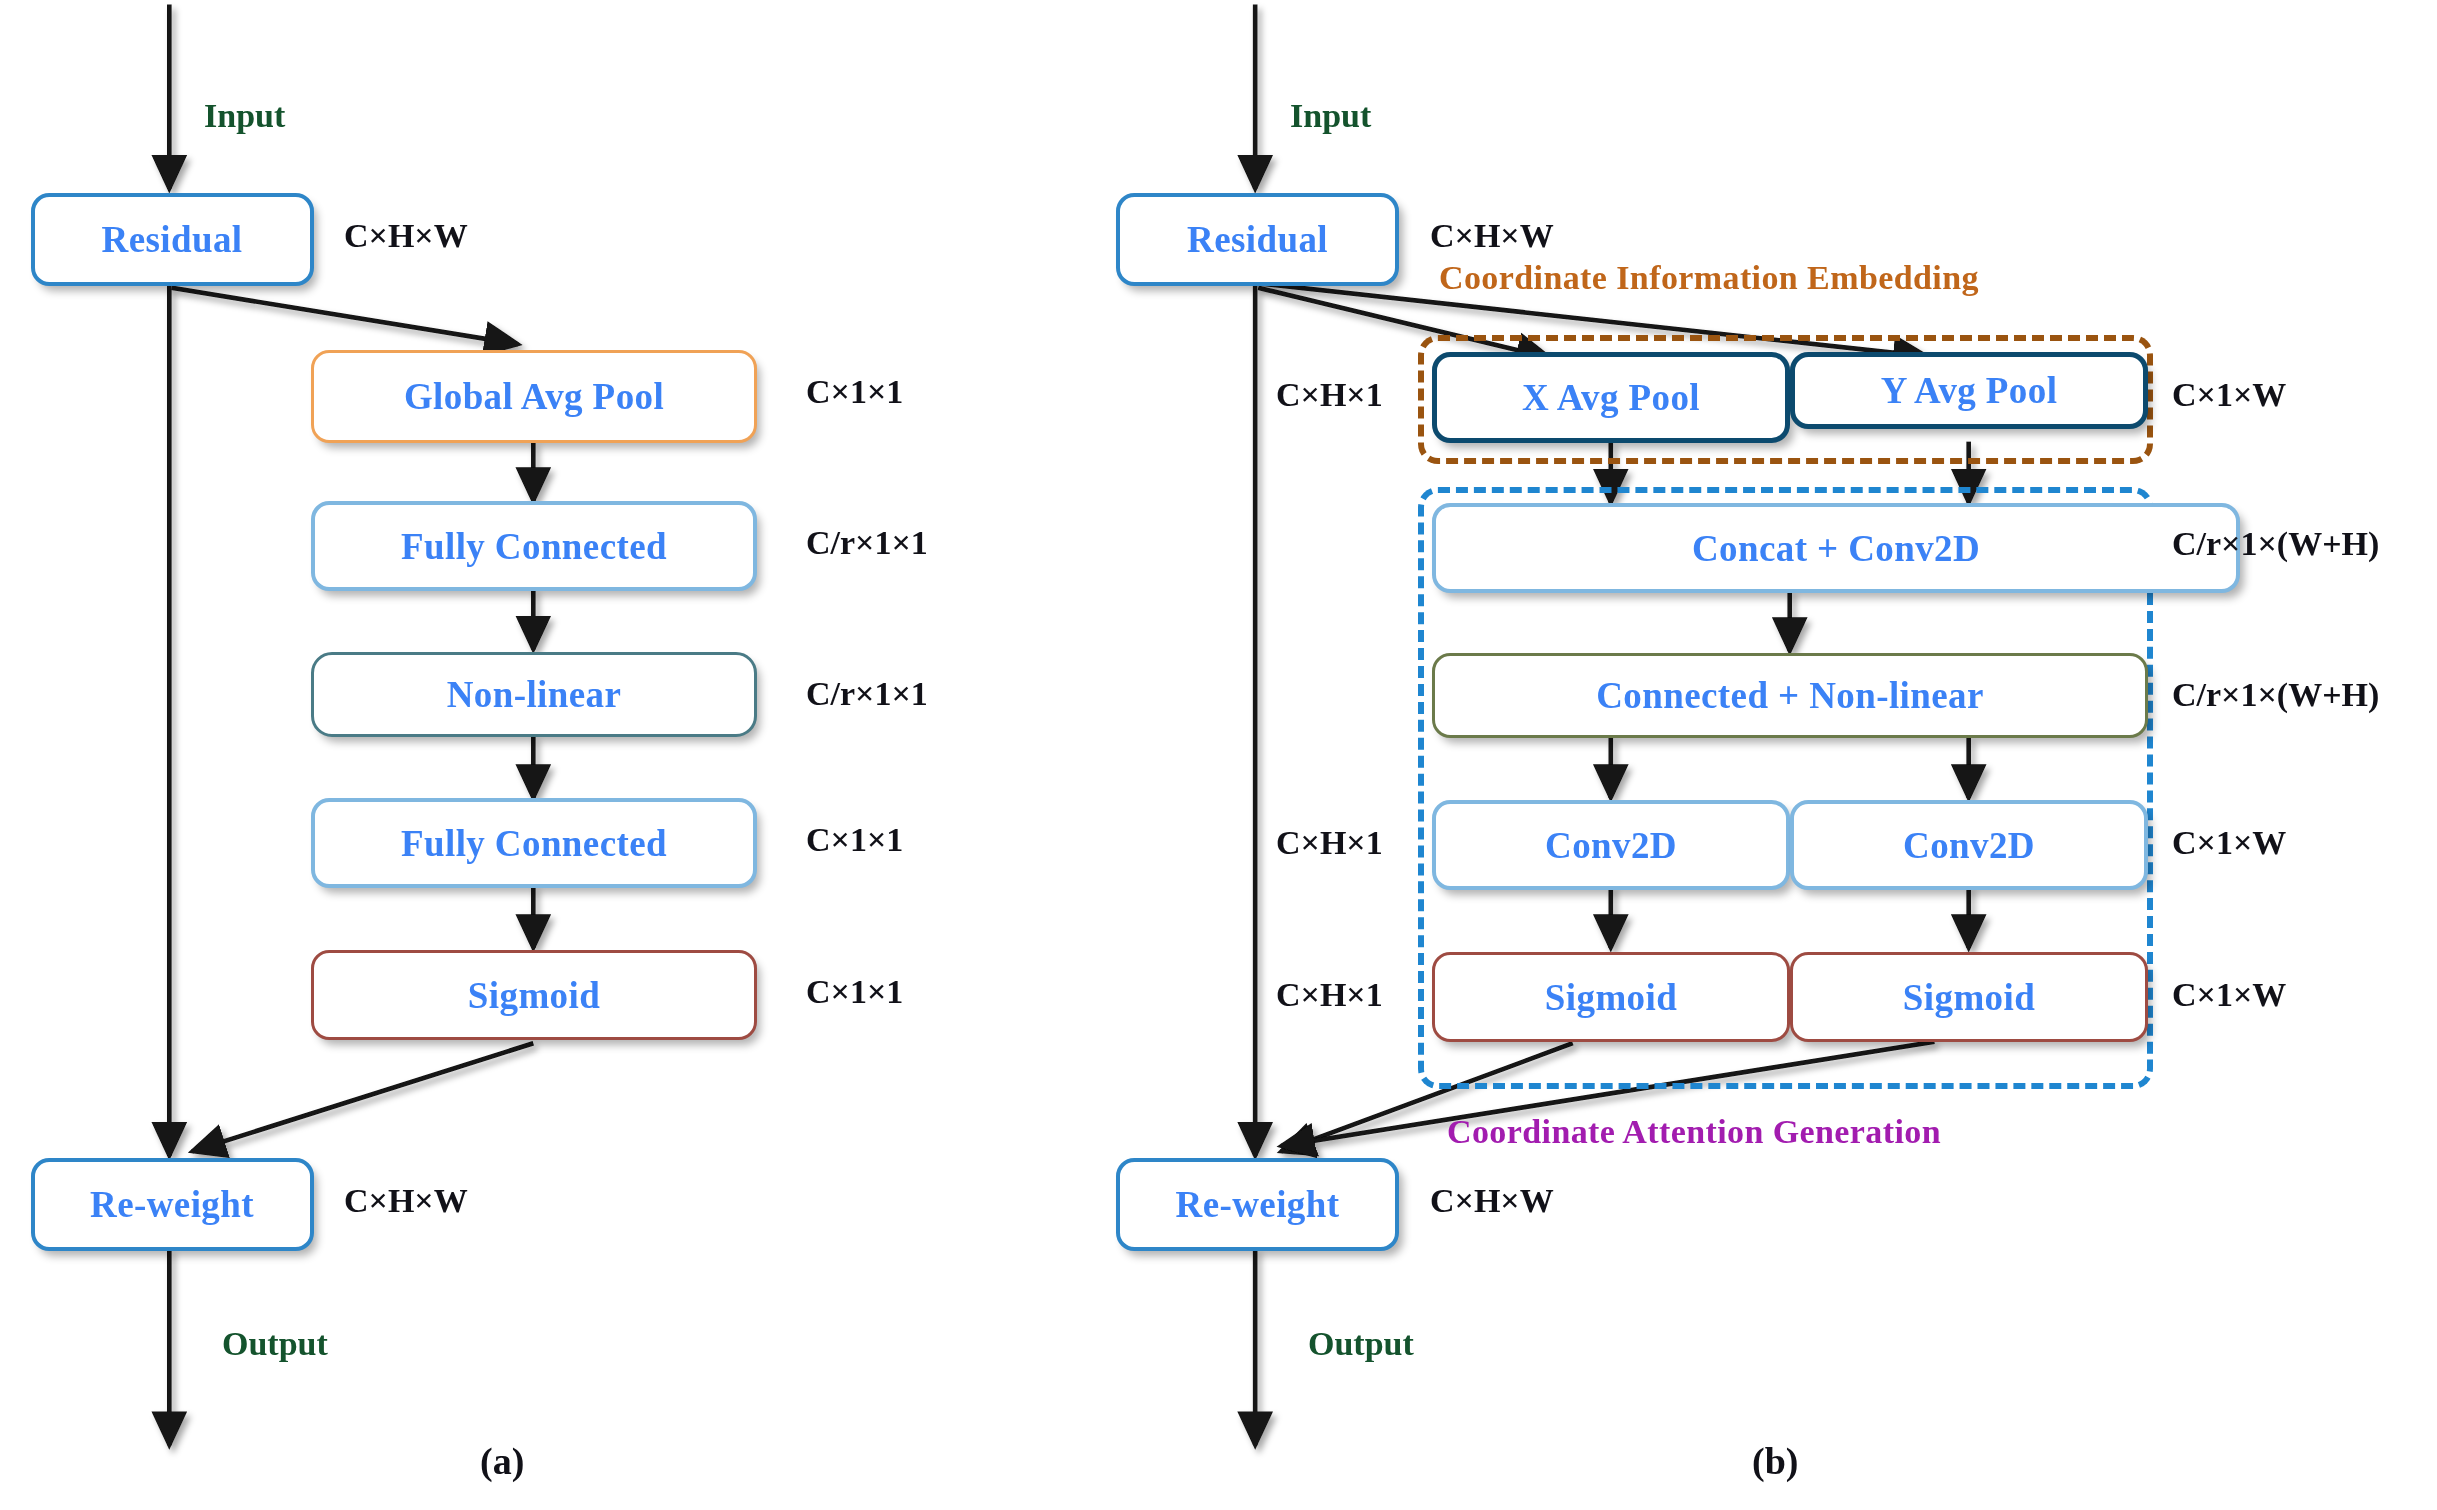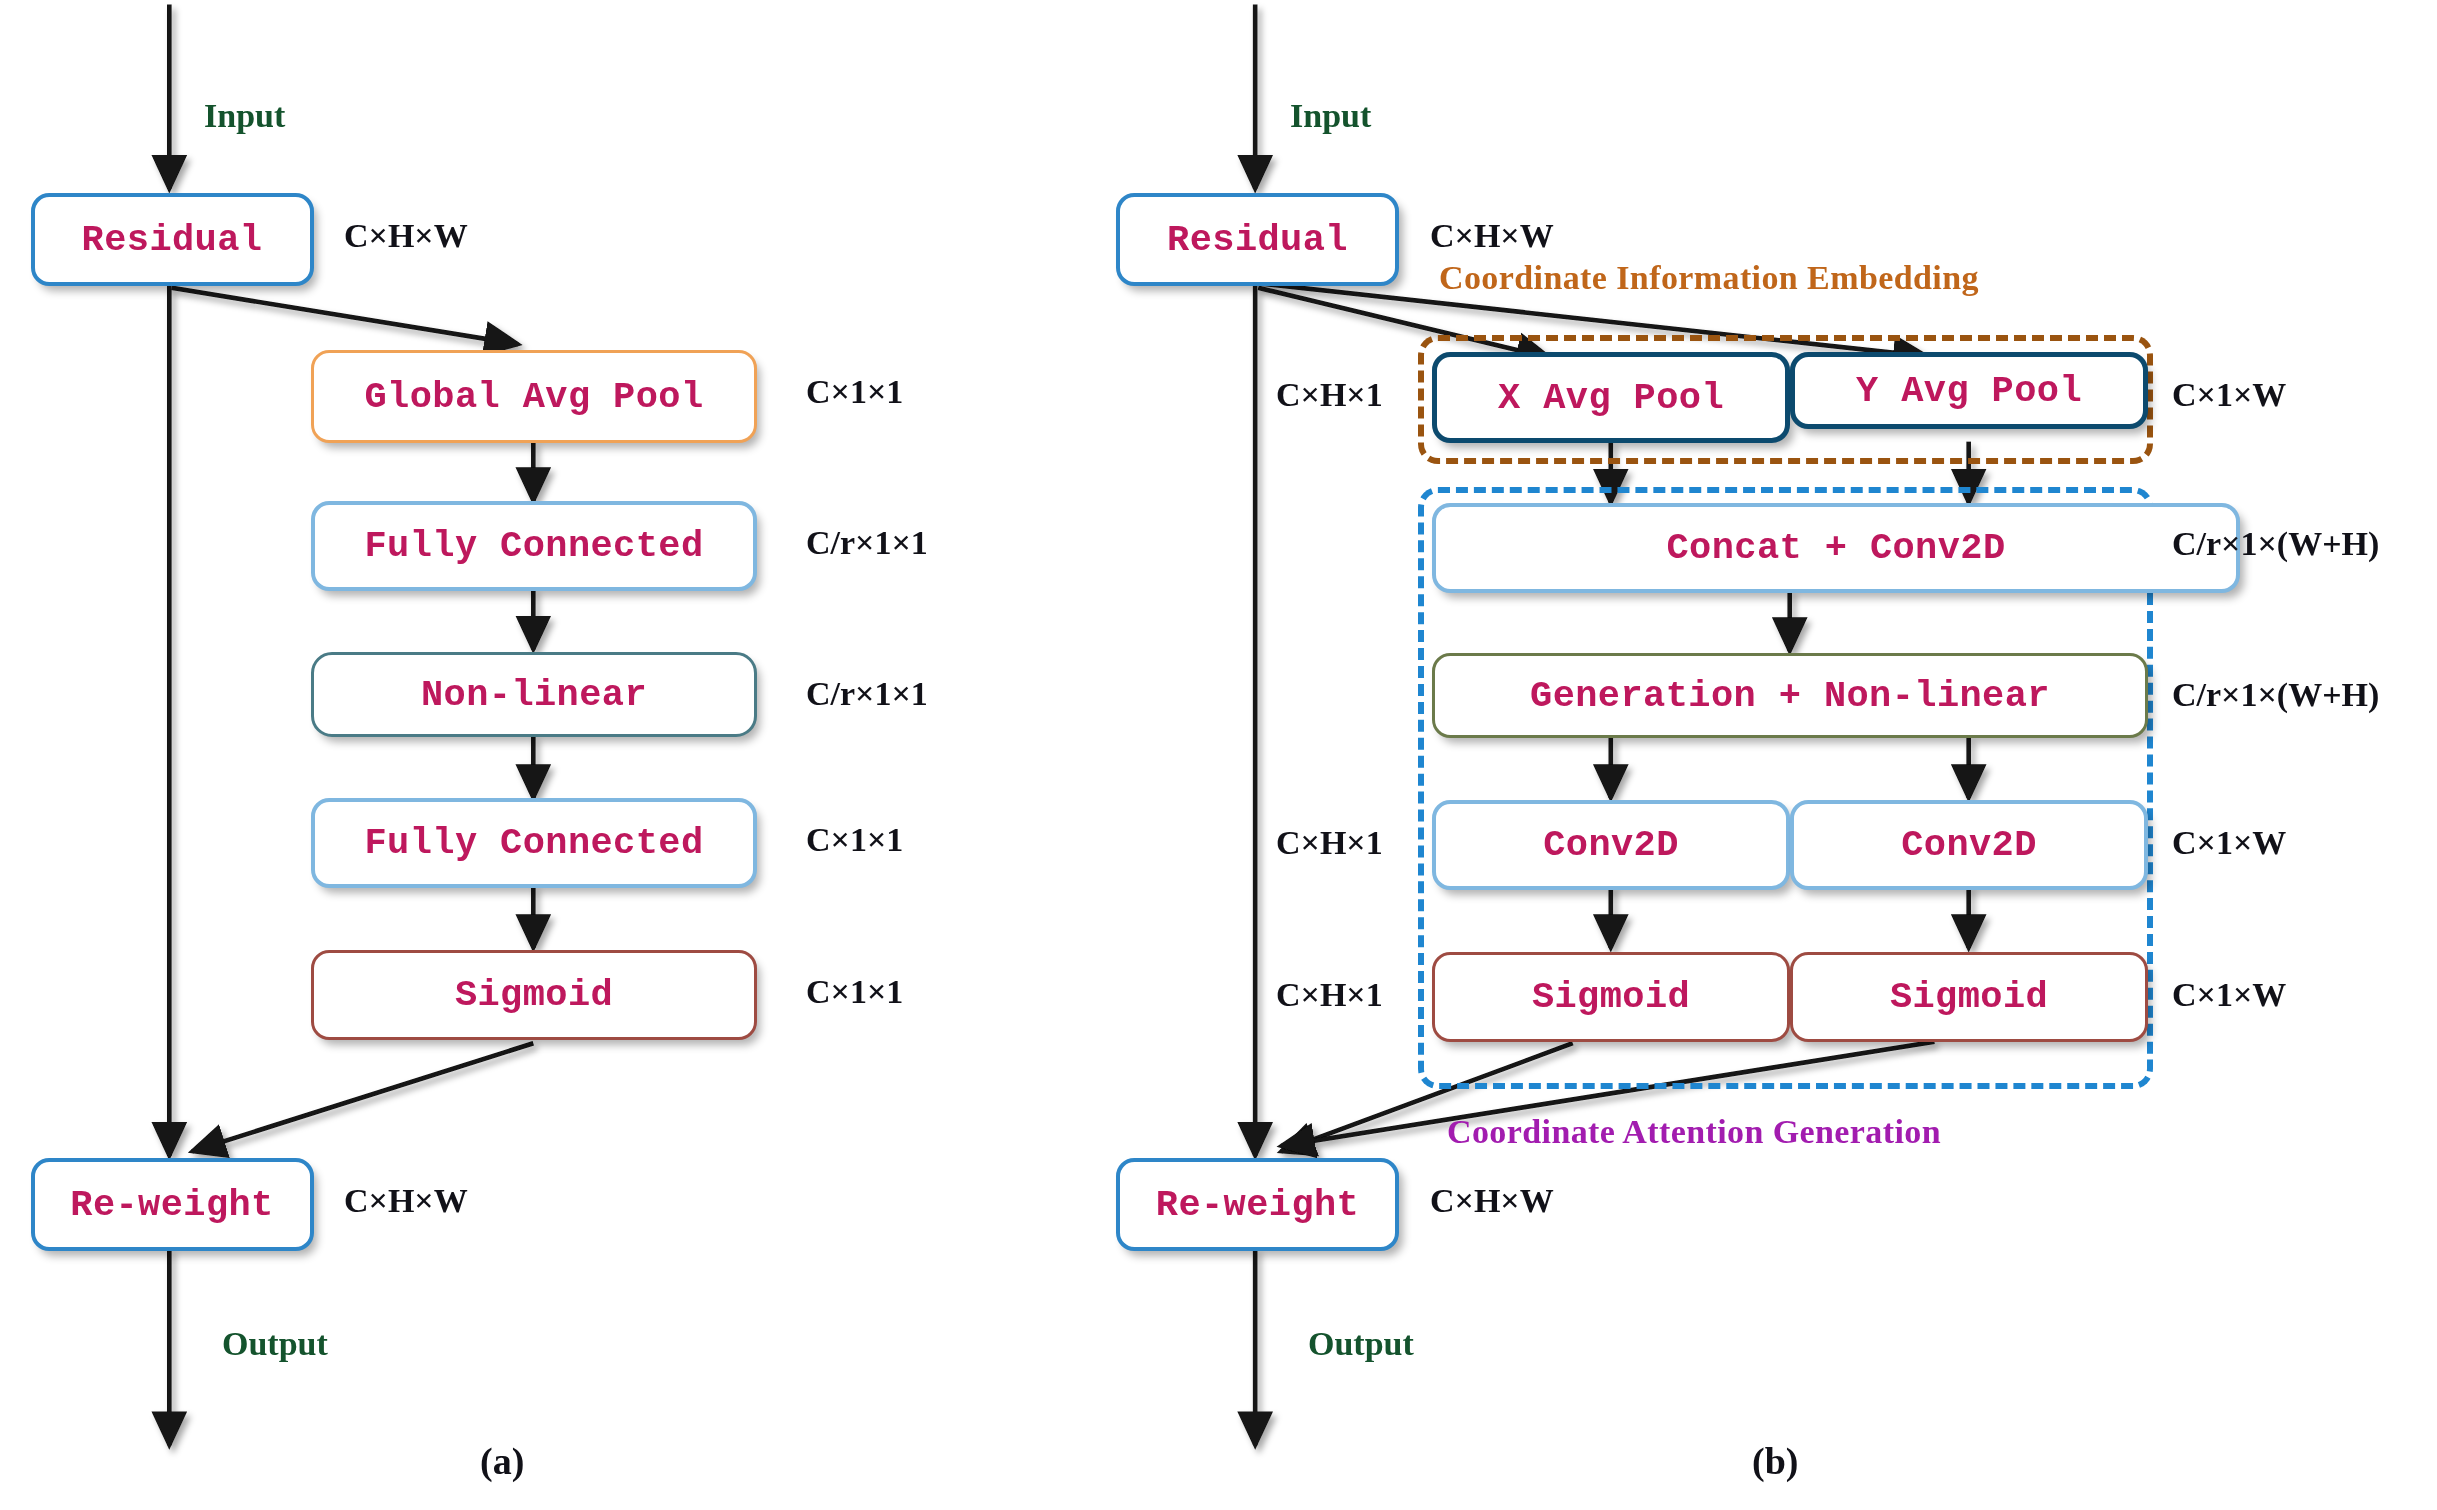--- a/index.html
+++ b/index.html
@@ -7,26 +7,25 @@
        font-family:"Liberation Serif","DejaVu Serif",serif;}
   #stage{position:absolute;left:0;top:0;width:2438px;height:1510px;overflow:hidden;}
 
   
   .node{
     position:absolute;
     display:flex;align-items:center;justify-content:center;
     background:#ffffff;
     border-radius:18.3px;
     font-weight:bold;
-    color:#be185d;
+    color:#3b82f6;
     box-shadow:5.3px 6.9px 8.4px -2.3px rgba(0,0,0,0.30);
     box-sizing:border-box;
     letter-spacing:0.4px;
     white-space:nowrap;
-    font-family:Liberation Mono, monospace;
   }
   .b-blue   {border:4.6px solid #2e86c8;}
   .b-lblue  {border:4.6px solid #7fb7e0;}
   .b-orange {border:3.8px solid #f0a256;}
   .b-lorange{border:5px solid #0c4a6e;}
   .b-red    {border:3px solid #9e4b42;}
   .b-teal   {border:3px solid #4a7b86;}
   .b-olive  {border:3px solid #6b7a4a;}
 
   
@@ -181,21 +180,21 @@
     <span>Y Avg Pool</span>
   </div>
   <div class="dim" style="left:2172px;top:376px;font-size:34px;">C×1×W</div>
 
   <div class="node b-lblue" style="left:1432px;top:503px;width:808px;height:90px;font-size:37px;">
     <span>Concat + Conv2D</span>
   </div>
   <div class="dim" style="left:2172px;top:525px;font-size:34px;">C/r×1×(W+H)</div>
 
   <div class="node b-olive" style="left:1432px;top:653px;width:716px;height:85px;font-size:37px;">
-    <span>Generation + Non-linear</span>
+    <span>Connected + Non-linear</span>
   </div>
   <div class="dim" style="left:2172px;top:676px;font-size:34px;">C/r×1×(W+H)</div>
 
   <div class="node b-lblue" style="left:1432px;top:800px;width:358px;height:90px;font-size:37px;">
     <span>Conv2D</span>
   </div>
   <div class="dim" style="left:1276px;top:824px;font-size:34px;">C×H×1</div>
 
   <div class="node b-lblue" style="left:1790px;top:800px;width:358px;height:90px;font-size:37px;">
     <span>Conv2D</span>

